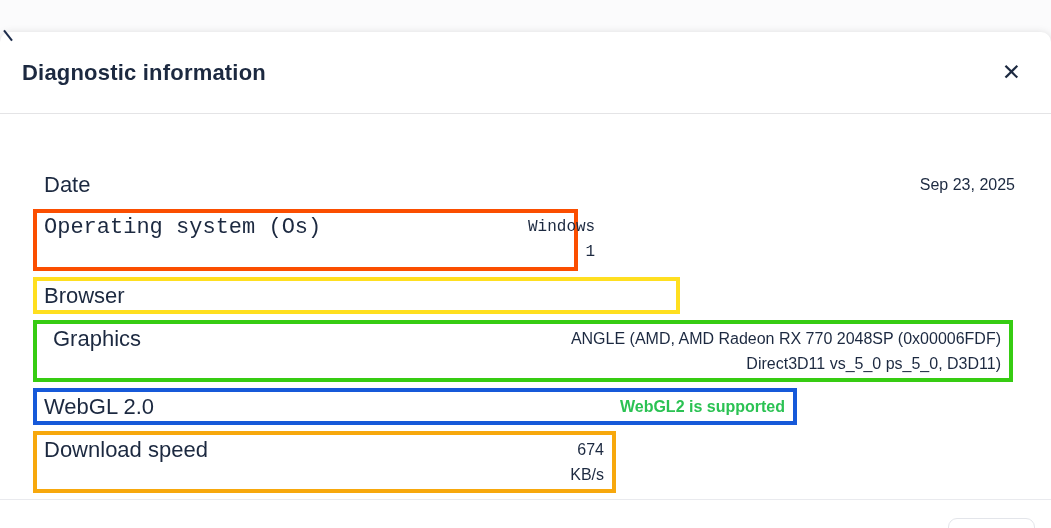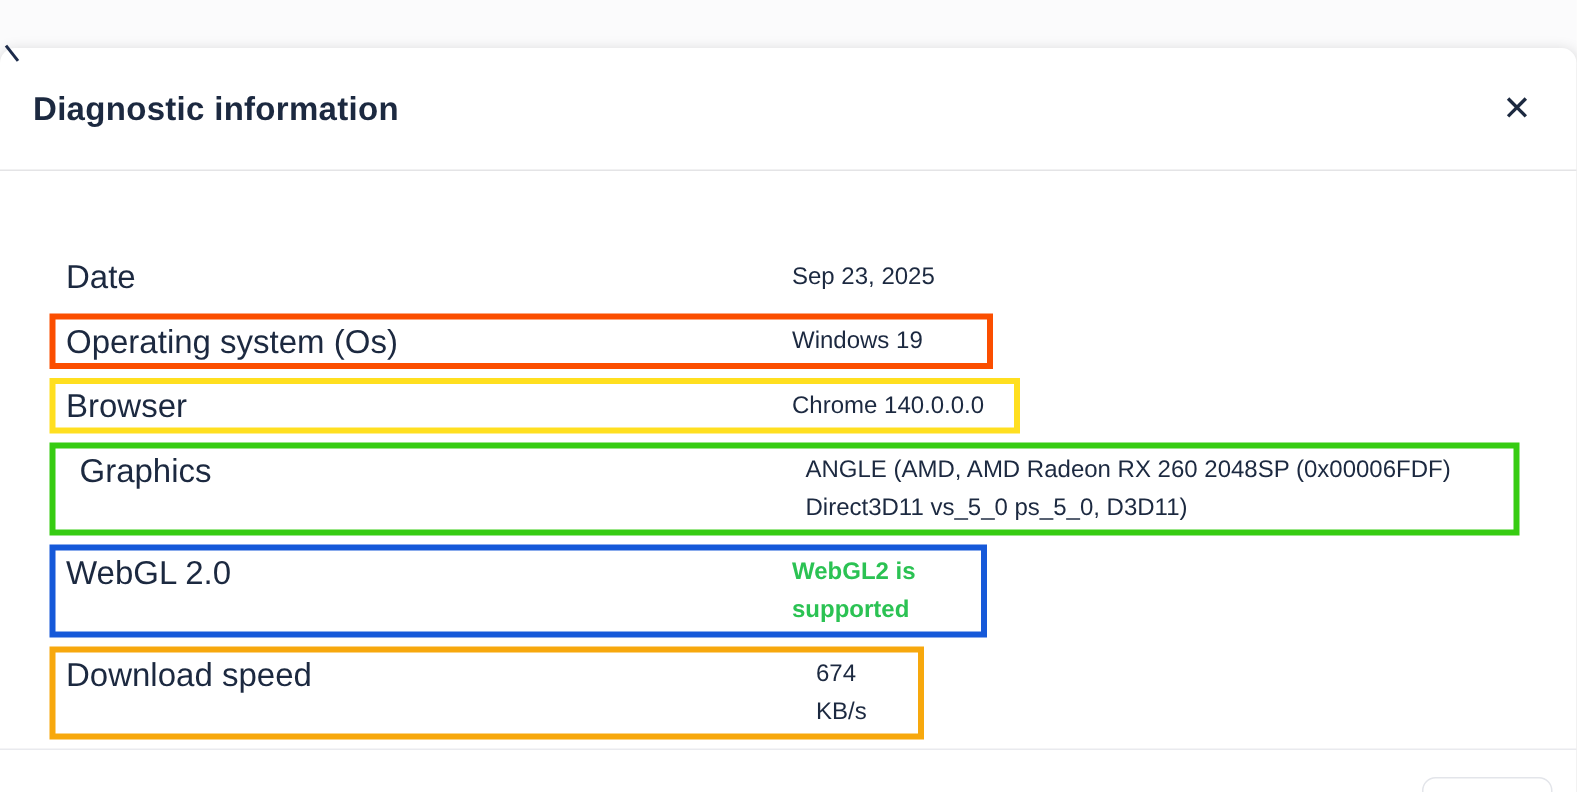--- a/index.html
+++ b/index.html
@@ -59,37 +59,38 @@
   }
   .row {
     display: flex;
     align-items: flex-start;
     border: 4px solid transparent;
     padding: 2px 8px 2px 7px;
     margin-bottom: 6px;
     min-height: 34px;
   }
   .row-0 { width: auto; }
-  .row-1 { width: 629px; }
+  .row-1 { width: 545px; font-family: Liberation Mono, monospace; }
   .row-2 { width: 647px; }
   .row-3 { width: 980px; padding-left: 16px; }
-  .row-4 { width: 625px; }
+  .row-4 { width: 764px; }
   .row-5 { width: 583px; gap: 16px; }
   .row-label {
     flex: 0 0 484px;
     width: 484px;
     font-size: 22px;
     line-height: 25px;
     color: #1c2940;
   }
   .row-value {
     flex: 1 1 auto;
     font-size: 16px;
     line-height: 25px;
     color: #1c2940;
+    text-align: right;
   }
   .dialog-footer {
     flex: 0 0 auto;
     height: 80px;
     border-top: 1px solid #e9eaee;
     display: flex;
     align-items: center;
     justify-content: flex-end;
     padding: 16px 16px;
   }
@@ -119,31 +120,30 @@
 
   <div class="dialog-body">
     <div id="rows-container">
   <div class="row row-0">
     <div class="row-label">Date</div>
     <div class="row-value">Sep 23, 2025</div>
   </div>
 
   <div class="row row-1" style="border-color: rgb(251, 78, 0);">
     <div class="row-label">Operating system (Os)</div>
-    <div class="row-value">Windows 19</div>
+    <div class="row-value">Windows 1</div>
   </div>
 
   <div class="row row-2" style="border-color: rgb(255, 223, 32);">
     <div class="row-label">Browser</div>
-    <div class="row-value">Chrome 140.0.0.0</div>
   </div>
 
   <div class="row row-3" style="border-color: rgb(54, 204, 18);">
     <div class="row-label">Graphics</div>
-    <div class="row-value">ANGLE (AMD, AMD Radeon RX 260 2048SP (0x00006FDF) Direct3D11 vs_5_0 ps_5_0, D3D11)</div>
+    <div class="row-value">ANGLE (AMD, AMD Radeon RX 770 2048SP (0x00006FDF) Direct3D11 vs_5_0 ps_5_0, D3D11)</div>
   </div>
 
   <div class="row row-4" style="border-color: rgb(22, 89, 217);">
     <div class="row-label">WebGL 2.0</div>
     <div class="row-value" style="color: rgb(43, 194, 83); font-weight: bold;">WebGL2 is supported</div>
   </div>
 
   <div class="row row-5" style="border-color: rgb(247, 168, 13);">
     <div class="row-label">Download speed</div>
     <div class="row-value">674 KB/s</div>

